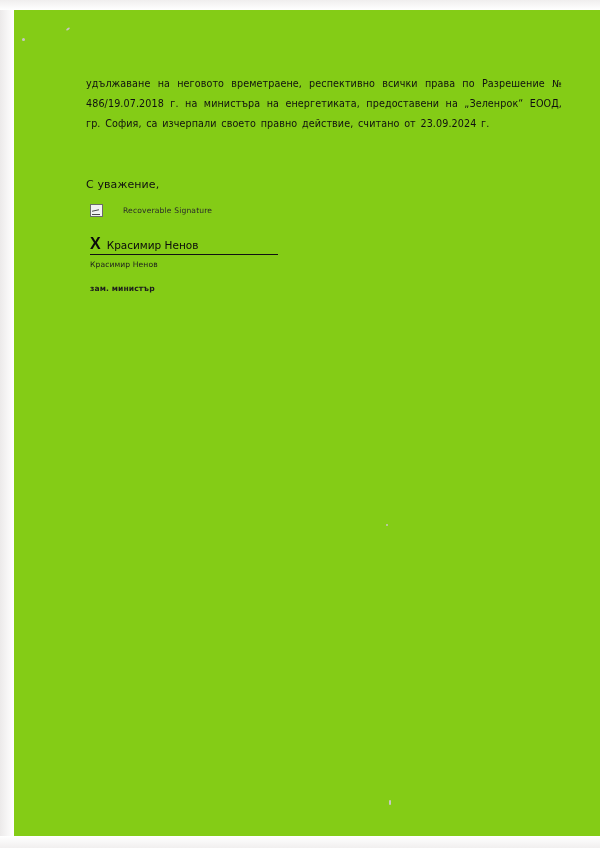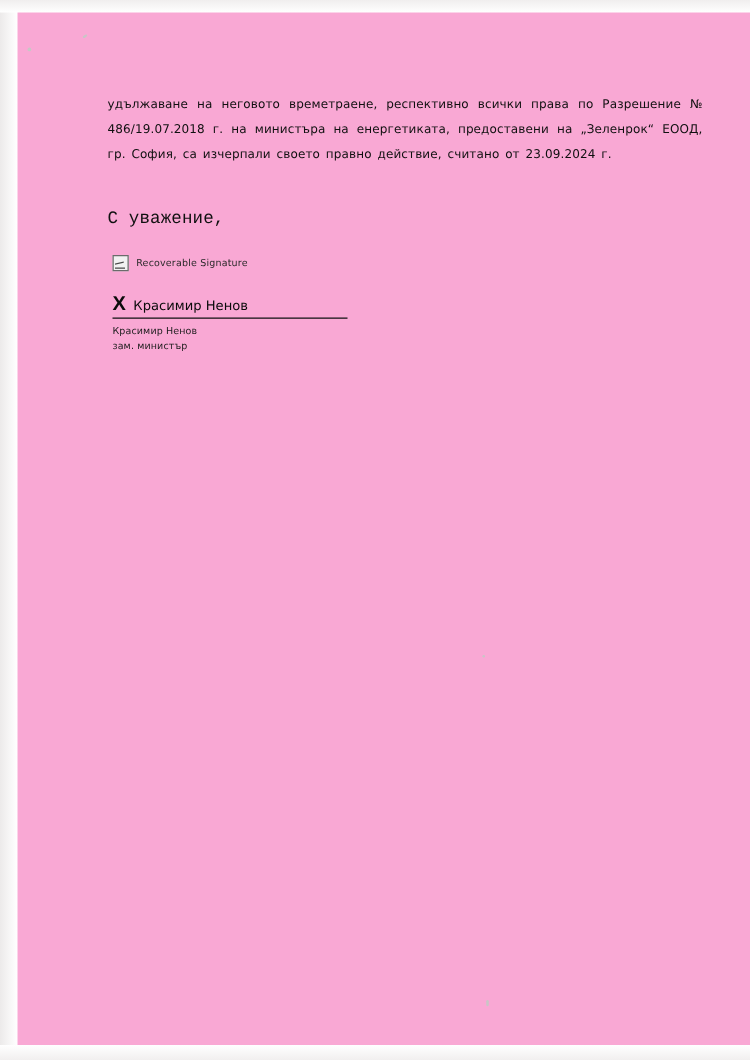--- a/index.html
+++ b/index.html
@@ -7,21 +7,21 @@
     padding: 0;
     background: #ffffff;
   }
   body {
     font-family: "DejaVu Sans", sans-serif;
   }
   .page {
     position: relative;
     width: 600px;
     height: 848px;
-    background: #f9a8d4;
+    background: #84cc16;
     overflow: hidden;
   }
   
   .scan-edge-left {
     position: absolute;
     left: 0;
     top: 0;
     width: 14px;
     height: 848px;
     background: linear-gradient(to right, #eceaea 0%, #f7f6f6 55%, #ffffff 100%);
@@ -57,36 +57,35 @@
     font-size: 9.6px;
     line-height: 20px;
     color: #101010;
     text-align: justify;
     letter-spacing: 0.1px;
     word-spacing: 1.5px;
   }
   .closing {
     position: absolute;
     left: 86px;
-    top: 167px;
-    font-size: 14px;
+    top: 178px;
+    font-size: 11px;
     color: #101010;
     letter-spacing: 0.1px;
-    font-family: Liberation Mono, monospace;
   }
   .sig-block {
     position: absolute;
     left: 90px;
     top: 203px;
     width: 280px;
   }
   .recoverable {
     display: flex;
     align-items: center;
-    gap: 6px;
+    gap: 20px;
     height: 14px;
   }
   .rec-icon {
     width: 11px;
     height: 11px;
     border: 1px solid #6b6b6b;
     background: #f2f2f2;
     position: relative;
     flex: none;
   }
@@ -169,17 +168,17 @@
       <span class="rec-icon"></span>
       <span class="rec-label">Recoverable Signature</span>
     </div>
 
     <div class="sig-line-row">
       <span class="sig-x">X</span>
       <span class="sig-name">Красимир Ненов</span>
     </div>
 
     <div class="sig-meta">Красимир Ненов</div>
-    <div class="sig-meta" style="margin-top:0;">зам. министър</div>
+    <div class="sig-meta" style="margin-top:12px;font-weight:bold;">зам. министър</div>
 
   </div>
 
 </div>
 
 </body></html>

